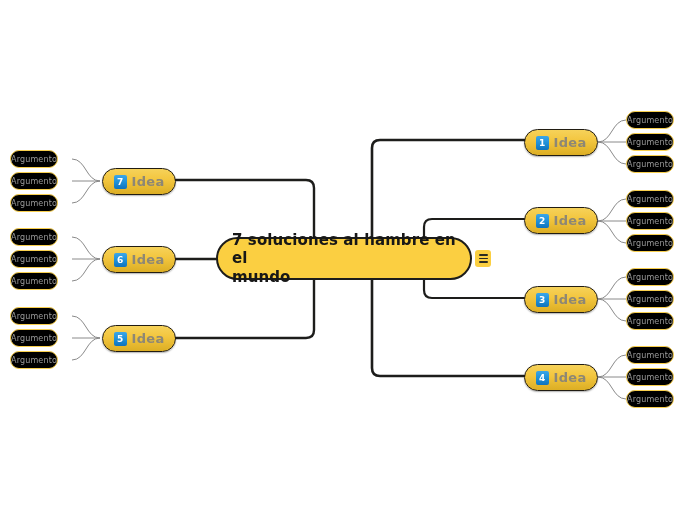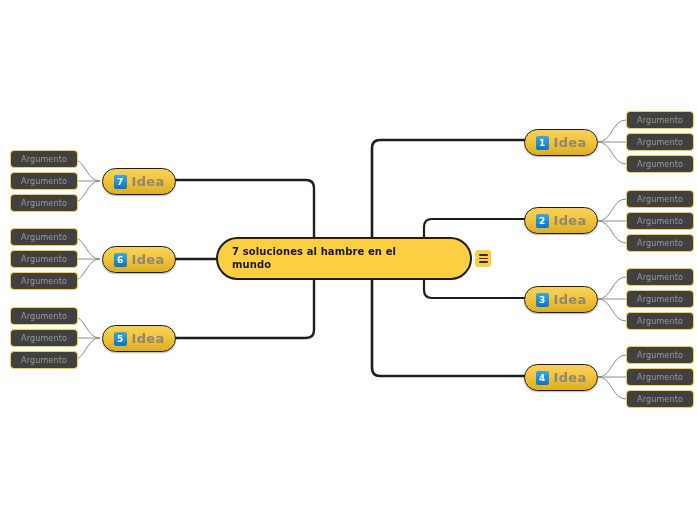--- a/index.html
+++ b/index.html
@@ -36,21 +36,21 @@
     height: 43px;
     box-sizing: border-box;
     background: #fbcf41;
     border: 2px solid #1d1d1b;
     border-radius: 22px;
     display: flex;
     align-items: center;
     z-index: 6;
   }
   .root-label {
-    font-size: 10px;
+    font-size: 15px;
     font-weight: bold;
     color: #171717;
     line-height: 1.24;
     padding: 0 14px;
     letter-spacing: .1px;
     white-space: pre-line;
   }
 
   
   .root-toggle {
@@ -106,26 +106,26 @@
   .idea-label {
     font-size: 13px;
     font-weight: bold;
     color: #8d8775;
     letter-spacing: .3px;
   }
 
   
   .arg-node {
     position: absolute;
-    width: 68px;
+    width: 48px;
     height: 18px;
     box-sizing: border-box;
-    background: #404040;
+    background: #000000;
     border: 1.7px solid #f8cf4d;
-    border-radius: 4px;
+    border-radius: 9px;
     display: flex;
     align-items: center;
     justify-content: center;
     z-index: 4;
   }
   .arg-label {
     font-size: 8px;
     color: #9b9b9b;
     letter-spacing: .15px;
     white-space: nowrap;

